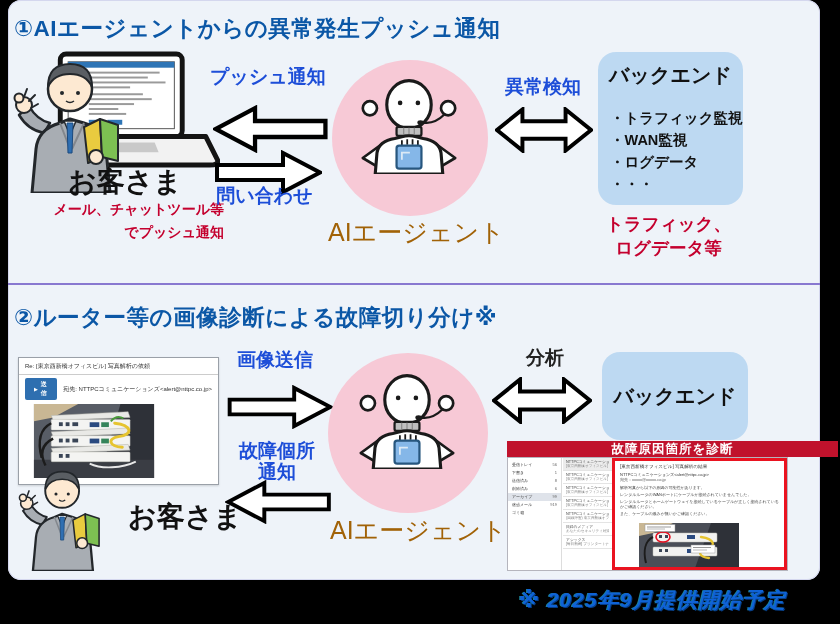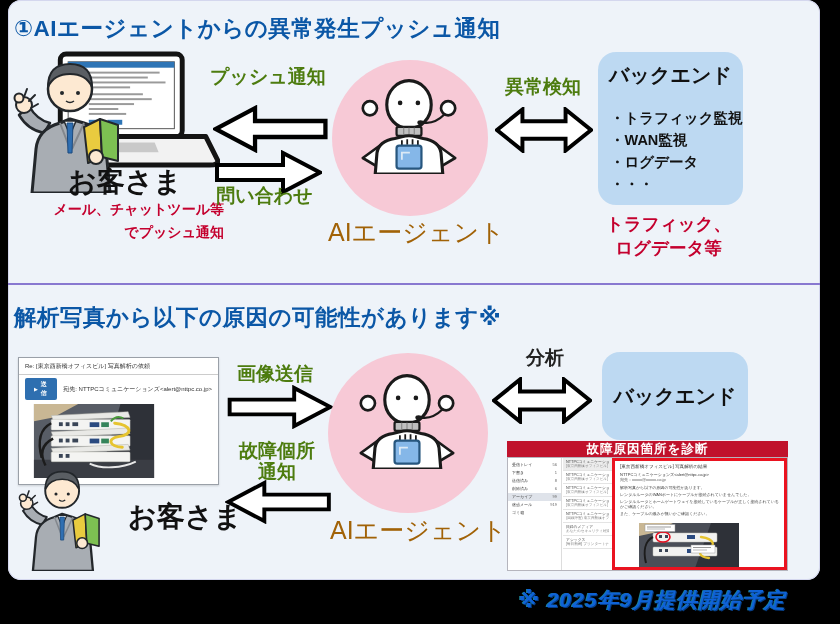--- a/index.html
+++ b/index.html
@@ -4,21 +4,21 @@
 <style>
   html,body{margin:0;padding:0;}
   body{width:840px;height:624px;background:#000;font-family:"Liberation Sans","DejaVu Sans",sans-serif;}
   .stage{position:relative;width:840px;height:624px;background:#000;overflow:hidden;}
   .content{position:absolute;left:8px;top:0;width:812px;height:580px;background:#eef3f9;border-radius:13px;box-shadow:inset 0 0 0 1px #d4d7ee;}
   .divider{position:absolute;left:0;top:283px;width:812px;height:2px;background:#8878d0;}
   .panel{position:absolute;left:0;width:812px;}
   .p1{top:0;height:283px;}
   .p2{top:285px;height:295px;}
   .sec-title{position:absolute;font-size:22.5px;font-weight:bold;color:#0b57a6;letter-spacing:0.5px;white-space:nowrap;}
-  .lbl-red{position:absolute;color:#4d7c0f;font-weight:bold;font-size:19px;text-align:center;line-height:21px;white-space:nowrap;}
+  .lbl-red{position:absolute;color:#1d4ed8;font-weight:bold;font-size:19px;text-align:center;line-height:21px;white-space:nowrap;}
   .lbl-black{position:absolute;color:#111;font-weight:bold;font-size:28px;text-align:center;white-space:nowrap;}
   .note-red{position:absolute;color:#c4002e;font-weight:bold;font-size:14px;text-align:right;line-height:23px;}
   .agent-lbl{position:absolute;color:#a16207;font-weight:normal;font-size:25px;text-align:center;white-space:nowrap;}
   .circle{position:absolute;border-radius:50%;background:#f7c9d6;}
   .arrow{position:absolute;}
   .arrow svg{display:block;width:100%;height:100%;}
   .backend-box{position:absolute;background:#bdd9f2;border-radius:18px;}
   .backend-title{font-size:20px;font-weight:bold;color:#111;text-align:center;margin-top:10px;}
   .backend-items{font-size:14.5px;font-weight:bold;color:#111;line-height:22px;margin:18px 0 0 12px;}
   .backend-note{position:absolute;color:#c4002e;font-weight:bold;font-size:17.5px;line-height:24px;text-align:center;}
@@ -267,21 +267,21 @@
       </div>
       <div class="backend-note" style="left:578px;top:212px;width:165px;">
         <div>トラフィック、</div>
         <div>ログデータ等</div>
       </div>
     </div>
 
     <div class="divider"></div>
 
     <div class="panel p2">
-      <div class="sec-title" style="left:6px;top:17px;">解析写真から以下の原因の可能性があります※</div>
+      <div class="sec-title" style="left:6px;top:17px;">②ルーター等の画像診断による故障切り分け※</div>
 
       <div class="email-box" style="left:10px;top:72px;width:199px;height:126px;">
         <div class="email-subject">Re: [東京西新橋オフィスビル] 写真解析の依頼</div>
         <div class="email-row2">
           <span class="send-btn">
               <span class="tri">▶</span>
               <span>送信</span>
             </span>
           <span class="email-to">宛先: NTTPCコミュニケーションズ&lt;alert@nttpc.co.jp&gt;</span>
         </div>
@@ -292,21 +292,21 @@
         </div>
       </div>
 
       <div class="illus" style="left:8px;top:178px;width:100px;height:108px;">
         <svg viewBox="0 0 130 140">
             <use href="#sym-person"></use>
           </svg>
       </div>
       <div class="lbl-black" style="left:120px;top:213px;width:95px;">お客さま</div>
 
-      <div class="lbl-red" style="left:217px;top:78px;width:100px;">画像送信</div>
+      <div class="lbl-red" style="left:217px;top:64px;width:100px;">画像送信</div>
       <div class="arrow" style="left:219px;top:100px;width:106px;height:44px;">
         <svg viewBox="0 0 107 45">
             <use href="#sym-ar"></use>
           </svg>
       </div>
       <div class="lbl-red" style="left:219px;top:155px;width:100px;">
         <div>故障個所</div>
         <div>通知</div>
       </div>
       <div class="arrow" style="left:217px;top:195px;width:107px;height:44px;">
@@ -329,21 +329,21 @@
             <use href="#sym-dbl"></use>
           </svg>
       </div>
 
       <div class="backend-box" style="left:594px;top:67px;width:146px;height:88px;">
         <div class="backend-center">
             <div class="backend-title">バックエンド</div>
           </div>
       </div>
 
-      <div class="banner" style="left:499px;top:156px;width:281px;height:16px;text-align:center;">故障原因箇所を診断</div>
+      <div class="banner" style="left:499px;top:156px;width:331px;height:16px;text-align:center;">故障原因箇所を診断</div>
 
       <div class="shot" style="left:499px;top:172px;width:281px;height:114px;">
         <div class="shot-side">
           <div class="folder">
               <span>受信トレイ</span>
               <span class="cnt">56</span>
             </div>
           <div class="folder">
               <span>下書き</span>
               <span class="cnt">1</span>

